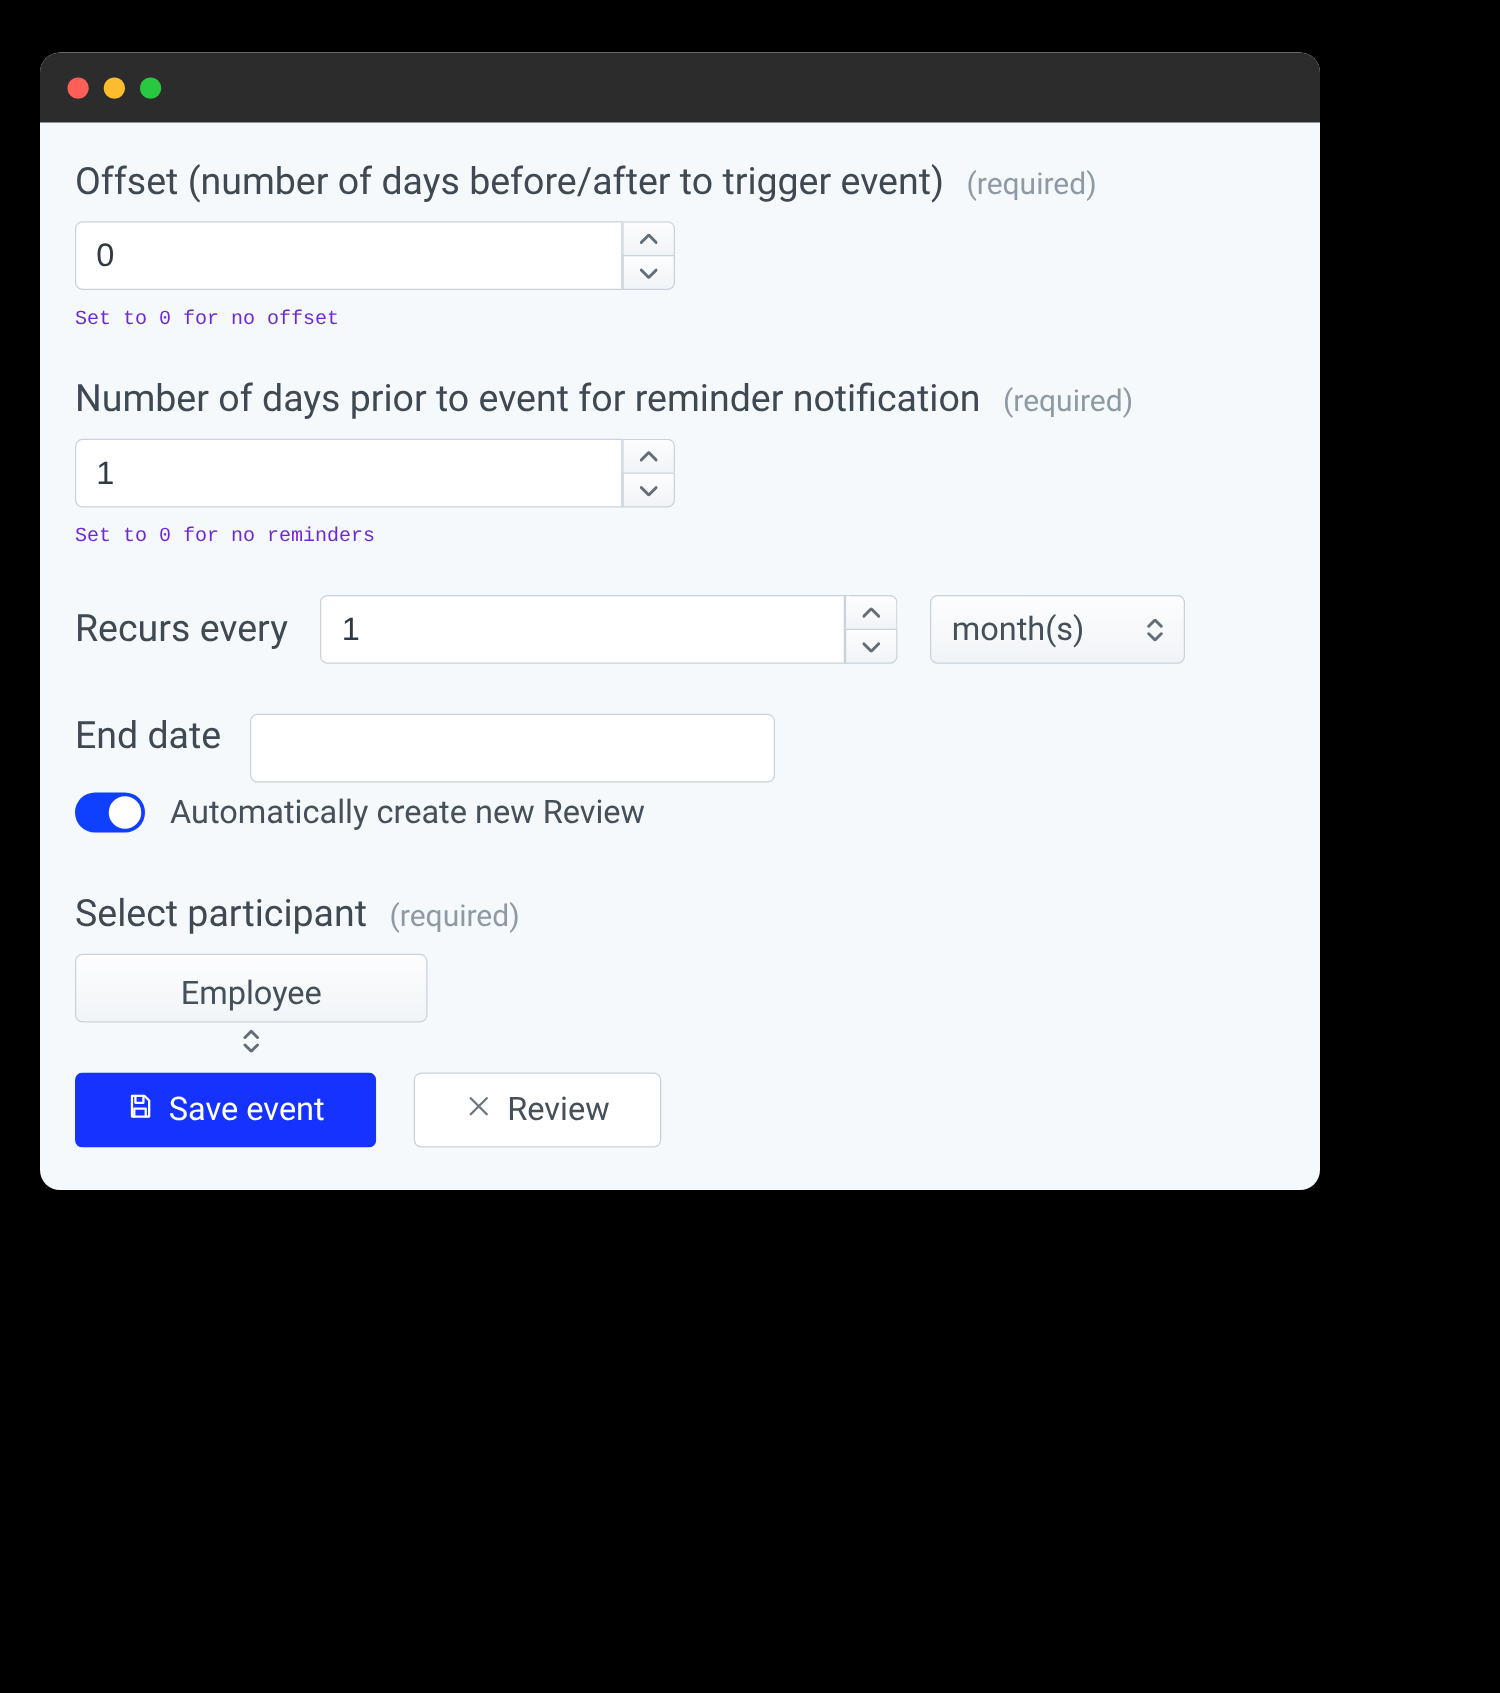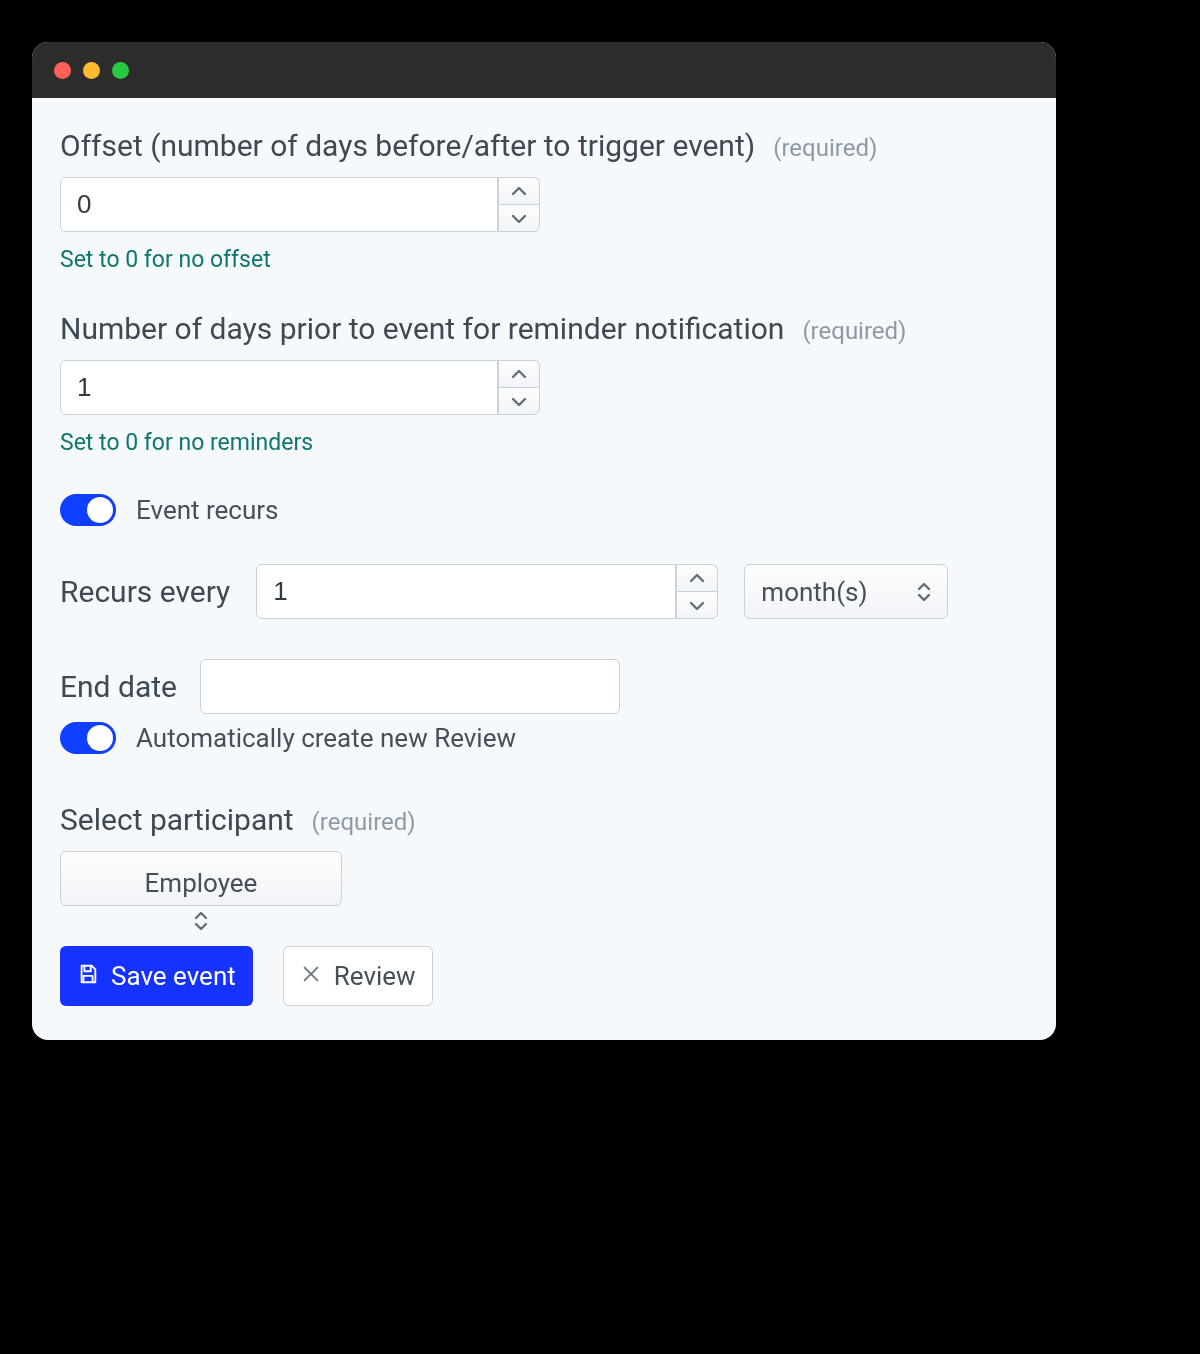--- a/index.html
+++ b/index.html
@@ -30,21 +30,21 @@
   .dot-red{background:#ff5f57;} .dot-yellow{background:#febc2e;} .dot-green{background:#28c840;}
 
   .content {
     padding:30px 28px 34px 28px;
   }
 
   .field { margin-bottom:38px; }
   .label-row { display:flex; align-items:baseline; gap:18px; margin-bottom:14px; }
   .label { font-size:30px; color:#3f4953; }
   .req   { font-size:24px; color:#8d99a5; }
-  .hint  { font-size:23px; color:#0f766e; margin-top:14px; }
+  .hint  { font-size:16px; color:#6d28d9; margin-top:14px;font-family:Liberation Mono, monospace; }
 
   .num-wrap { display:flex; width:480px; }
   .num-wrap input {
     flex:1; height:55px;
     font-size:26px; color:#2f3a44;
     padding:0 16px;
     border:1px solid #c9d1d9;
     border-radius:6px 0 0 6px;
     outline:none;
     background:#fff;
@@ -83,34 +83,34 @@
     display:flex; align-items:center; justify-content:space-between;
     height:55px; padding:16px 16px;
     background:linear-gradient(#fdfdfe,#f1f4f7);
     border:1px solid #c9d1d9; border-radius:6px;
     font-size:26px; color:#45505a; cursor:pointer;
     gap:14px;
   }
   .dbl-chev { width:14px; display:flex; flex-direction:column; gap:2px; align-items:center;}
   .dbl-chev svg{width:14px;height:8px;}
 
-  .end-row { display:flex; align-items:center; gap:23px; margin-bottom:8px;}
+  .end-row { display:flex; align-items:flex-start; gap:23px; margin-bottom:8px;}
   .end-row input {
     width:420px; height:55px;
     border:1px solid #c9d1d9; border-radius:6px;
     padding:0 16px; font-size:26px; background:#fff; outline:none;
   }
   .auto-row { display:flex; align-items:center; gap:20px; margin-top:4px; margin-bottom:48px;}
 
   .participant-select { width:282px;flex-direction:column; }
 
   .actions { display:flex; gap:30px; margin-top:40px; }
   .btn {
     display:flex; align-items:center; gap:12px;
-    height:60px; padding:0 16px;
+    height:60px; padding:0 40px;
     border-radius:6px; font-size:26px;
     cursor:pointer;
     border:1px solid transparent;
   }
   .btn.primary { background:#1632ff; color:#fff; }
   .btn.secondary { background:#fff; border:1px solid #c9d1d9; color:#45505a; }
   .btn svg { width:22px; height:22px; }
   .ic-stroke{stroke:#fff;stroke-width:2;fill:none;stroke-linecap:round;stroke-linejoin:round;}
   .ic-stroke-g{stroke:#6b7680;stroke-width:2;fill:none;stroke-linecap:round;stroke-linejoin:round;}
 </style>
@@ -166,26 +166,20 @@
           <div class="spin-btn down">
             <svg viewBox="0 0 14 9">
                 <polyline class="chev" points="1,2 7,8 13,2"></polyline>
               </svg>
           </div>
         </div>
       </div>
       <div class="hint">Set to 0 for no reminders</div>
     </div>
 
-    <div class="toggle-row">
-      <div class="toggle">
-        <div class="knob"></div>
-      </div>
-      <span class="toggle-label">Event recurs</span>
-    </div>
 
     <div class="h-row">
       <span class="label">Recurs every</span>
       <div class="recurs-num">
         <div class="num-wrap">
           <input type="text" value="1" style="">
           <div class="spinner">
             <div class="spin-btn up">
               <svg viewBox="0 0 14 9">
                   <polyline class="chev" points="1,7 7,1 13,7"></polyline>

